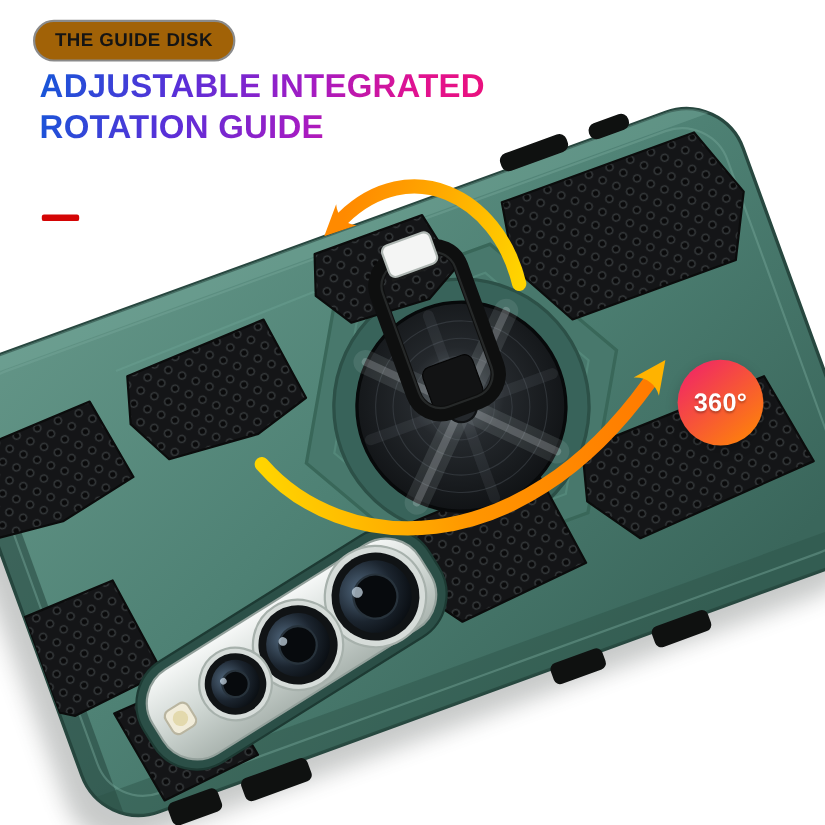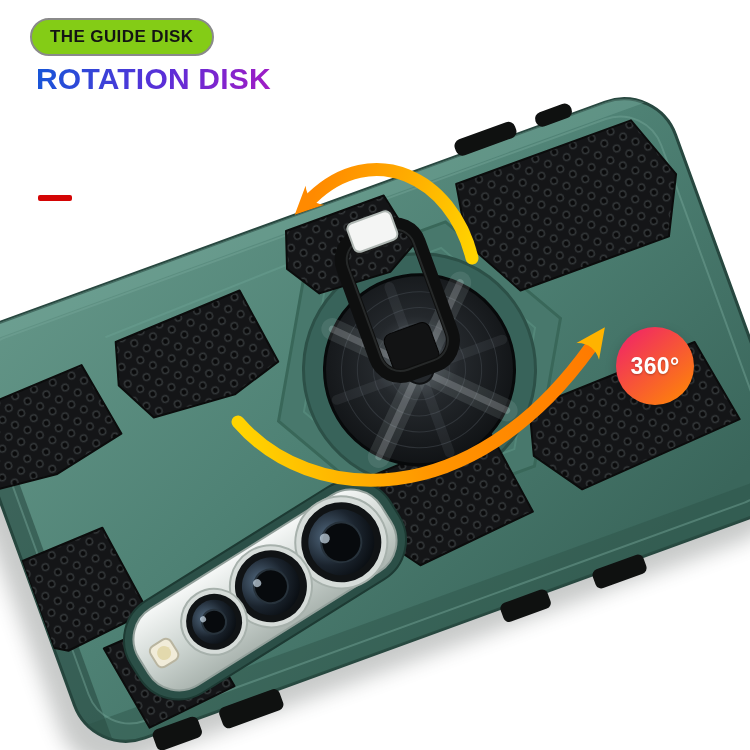--- a/index.html
+++ b/index.html
@@ -4,21 +4,21 @@
 <style>
   html,body { margin:0; padding:0; background:#fff; }
   .canvas {
     position:relative; width:750px; height:750px; overflow:hidden;
     background:#ffffff; font-family:"Liberation Sans", sans-serif;
   }
   .pill {
     position:absolute; left:30px; top:18px;
     border:2px solid #8a8a8a; border-radius:24px;
     padding:7px 18px; font-size:17px; font-weight:700; color:#141414;
-    letter-spacing:.4px; background:#84cc16; white-space:nowrap;
+    letter-spacing:.4px; background:#a16207; white-space:nowrap;
   }
   .headline {
     position:absolute; left:36px; top:60px; width:460px;
     font-size:30px; line-height:37px; font-weight:800; letter-spacing:.2px;
     background:linear-gradient(105deg,#1557d8 0%,#5a2fd8 28%,#a21cc4 52%,#e01291 72%,#f5106a 100%);
     -webkit-background-clip:text; background-clip:text;
     color:transparent; -webkit-text-fill-color:transparent;
   }
   @supports not ((-webkit-background-clip: text) or (background-clip: text)) {
     .headline { color:#a21cc4; background:none; -webkit-text-fill-color:#a21cc4; }
@@ -196,18 +196,19 @@
 
   <div class="angle-badge badge-360">
     <span>360°</span>
   </div>
 
   <div class="pill">
     <span>THE GUIDE DISK</span>
   </div>
 
   <div class="headline">
-    <div>ROTATION DISK</div>
+    <div>ADJUSTABLE INTEGRATED</div>
+    <div>ROTATION GUIDE</div>
   </div>
 
   <div class="dash"></div>
 
 </div>
 
 </body></html>

